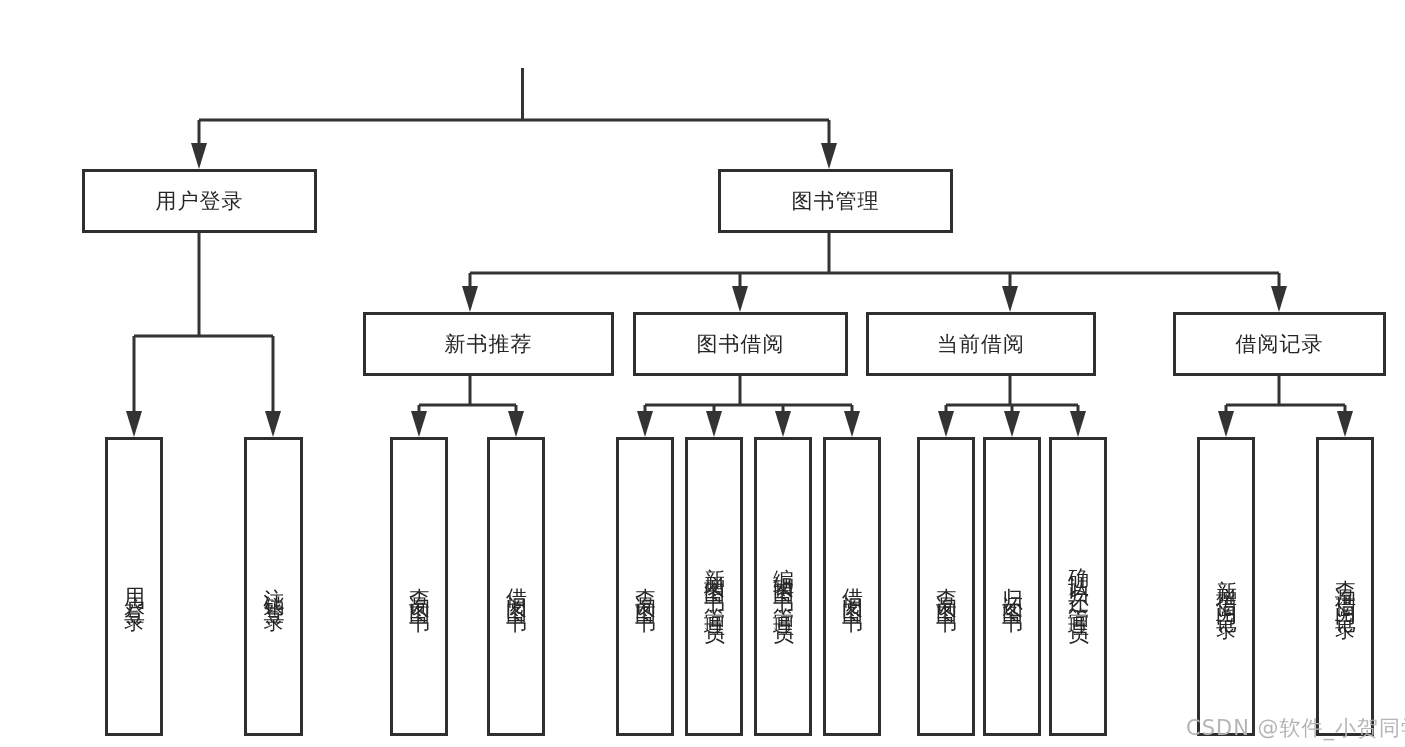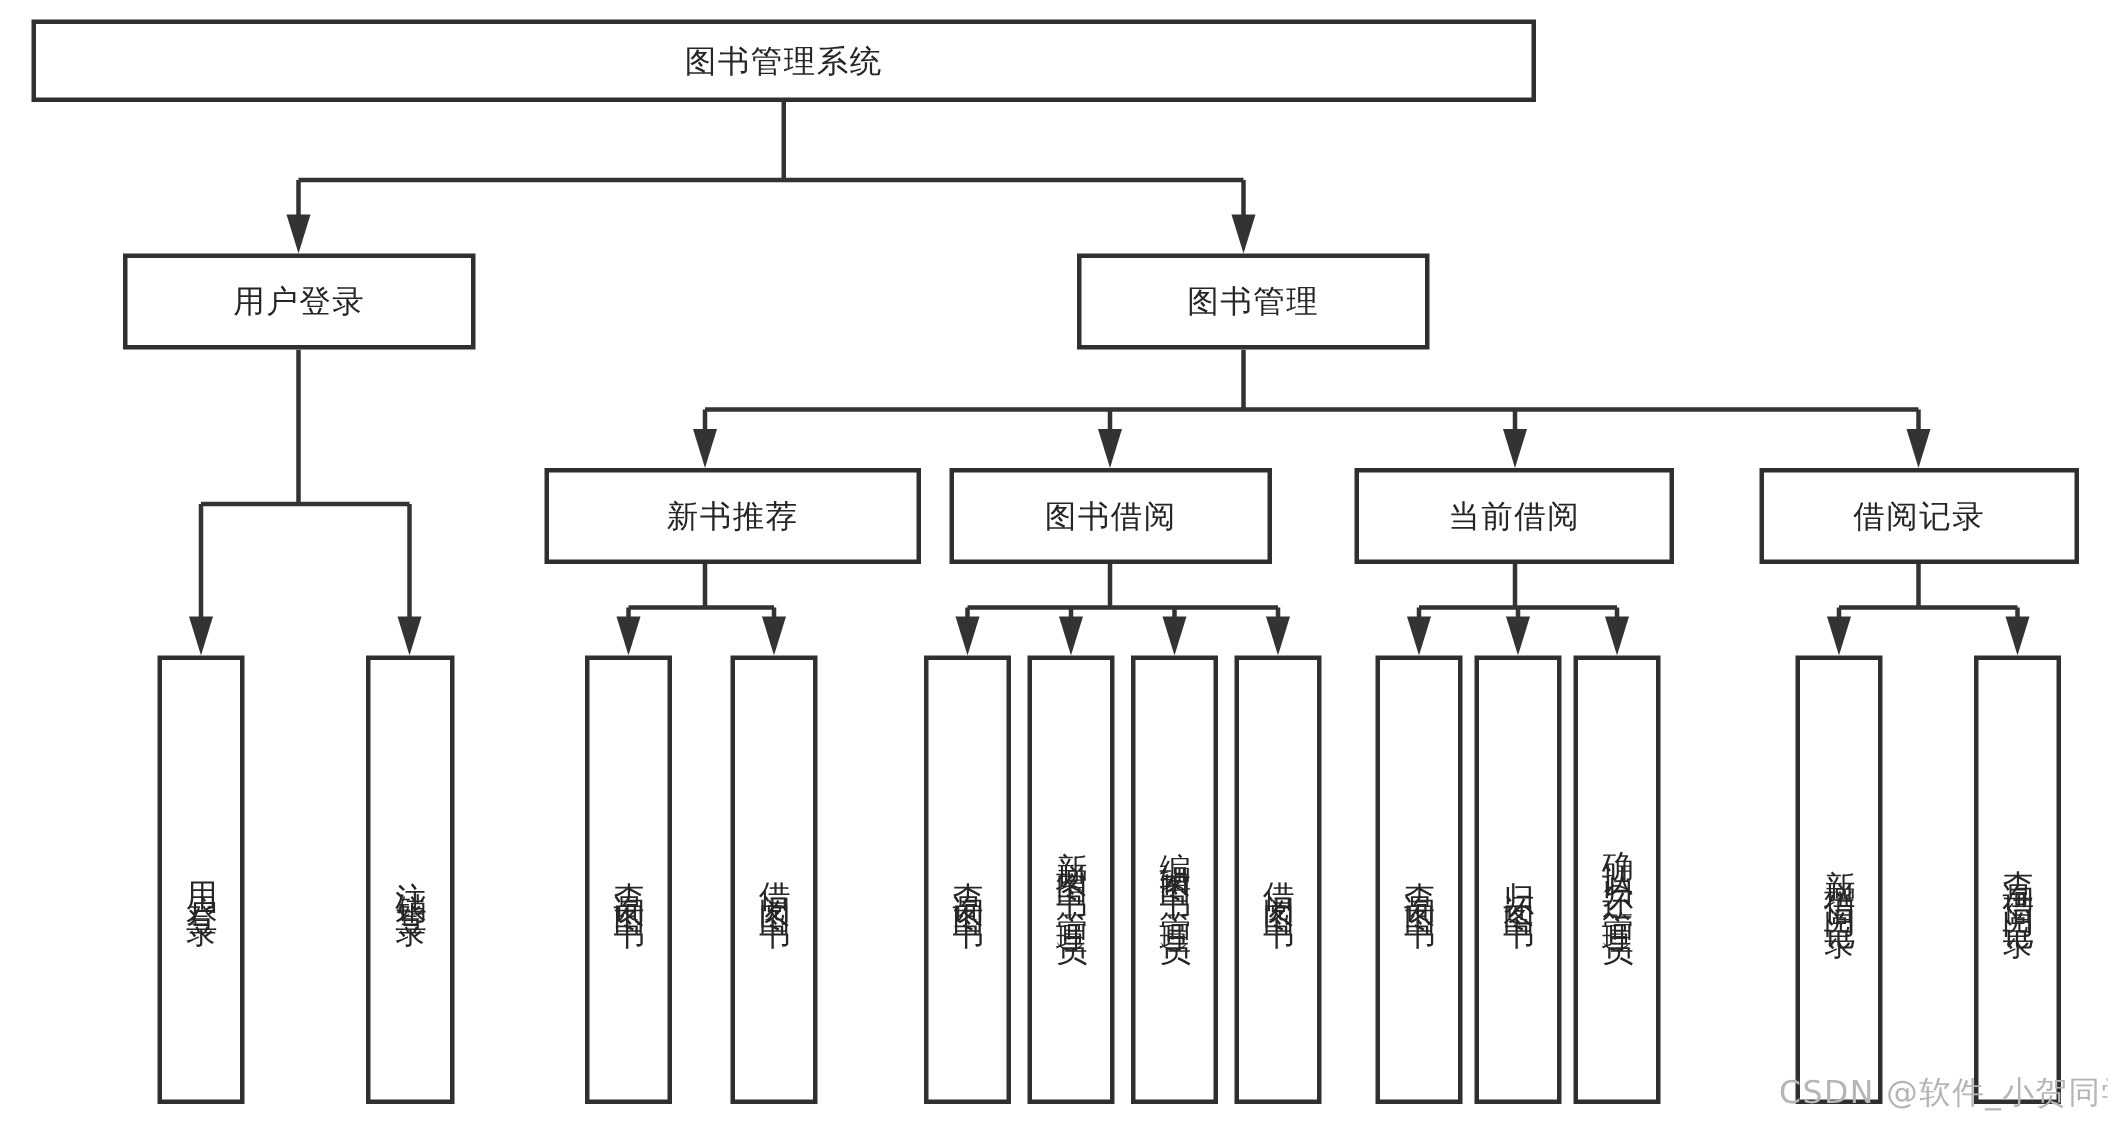--- a/index.html
+++ b/index.html
@@ -75,38 +75,35 @@
     <path d="M1010 376 V405 M946 405 H1078 M946 405 V417 M1012 405 V417 M1078 405 V417"></path>
     <polygon points="938,411 954,411 946,437"></polygon>
     <polygon points="1004,411 1020,411 1012,437"></polygon>
     <polygon points="1070,411 1086,411 1078,437"></polygon>
 
     <path d="M1279 376 V405 M1226 405 H1345 M1226 405 V417 M1345 405 V417"></path>
     <polygon points="1218,411 1234,411 1226,437"></polygon>
     <polygon points="1337,411 1353,411 1345,437"></polygon>
   </svg>
 
-  <div class="node h" style="left:21px;top:13px;width:1003px;height:55px;">
-    <span>图书管理系统</span>
-  </div>
 
   <div class="node h" style="left:82px;top:169px;width:235px;height:64px;">
     <span>用户登录</span>
   </div>
   <div class="node h" style="left:718px;top:169px;width:235px;height:64px;">
     <span>图书管理</span>
   </div>
 
   <div class="node h" style="left:363px;top:312px;width:251px;height:64px;">
     <span>新书推荐</span>
   </div>
   <div class="node h" style="left:633px;top:312px;width:215px;height:64px;">
     <span>图书借阅</span>
   </div>
-  <div class="node h" style="left:903px;top:312px;width:213px;height:64px;">
+  <div class="node h" style="left:866px;top:312px;width:230px;height:64px;">
     <span>当前借阅</span>
   </div>
   <div class="node h" style="left:1173px;top:312px;width:213px;height:64px;">
     <span>借阅记录</span>
   </div>
 
   <div class="node v" style="left:105px;top:437px;width:58px;height:299px;">
     <span class="vtxt">用户登录</span>
   </div>
   <div class="node v" style="left:244px;top:437px;width:59px;height:299px;">

